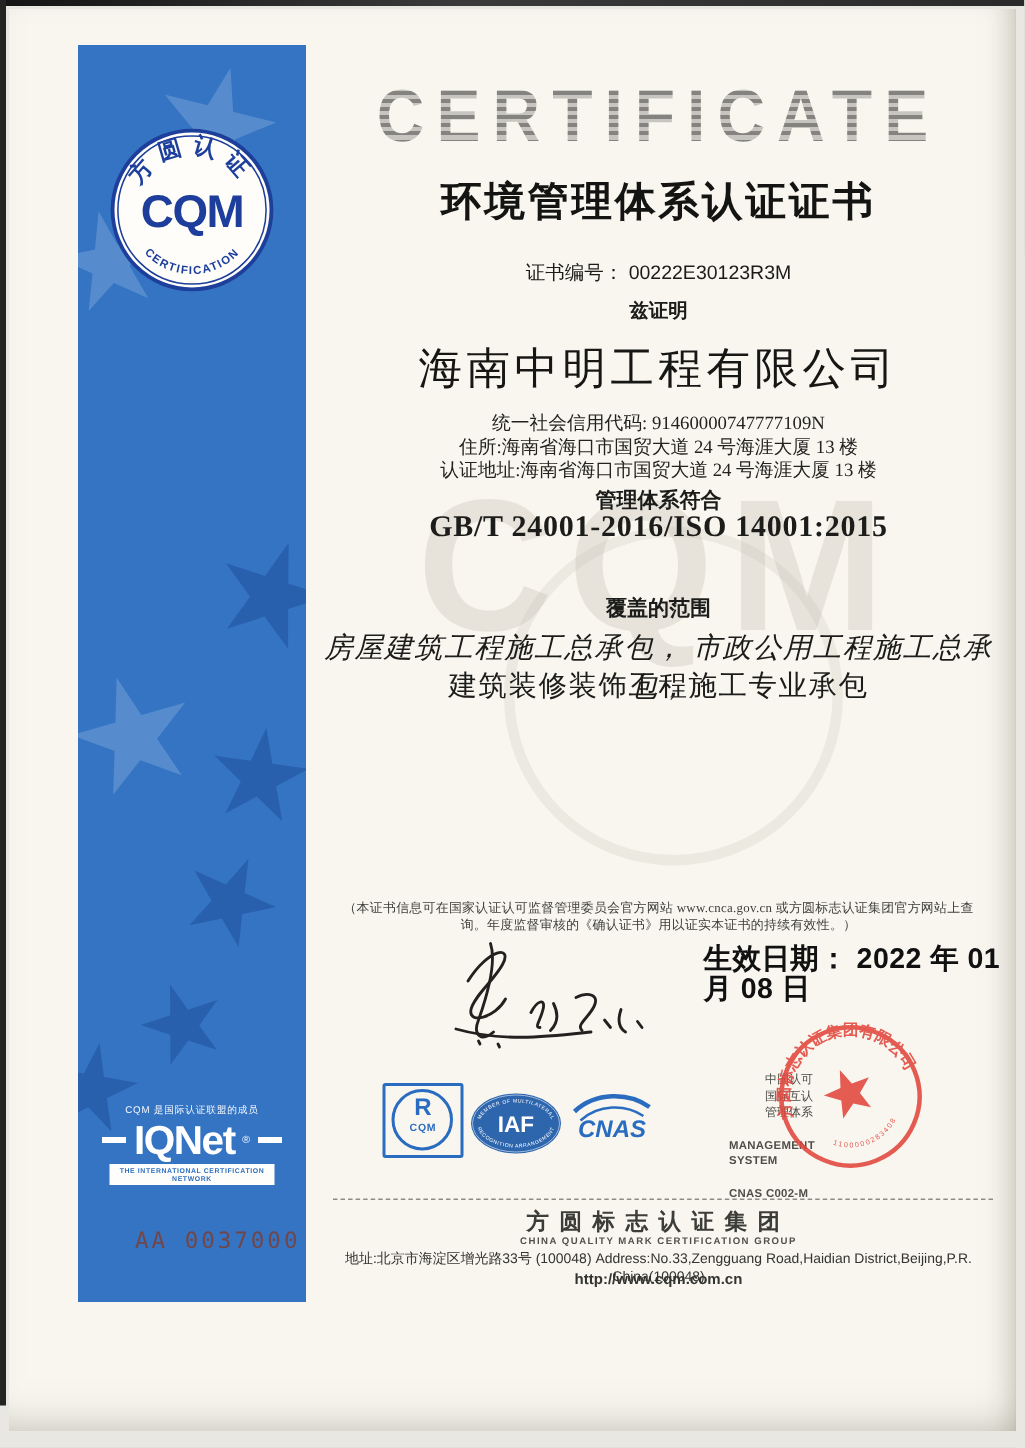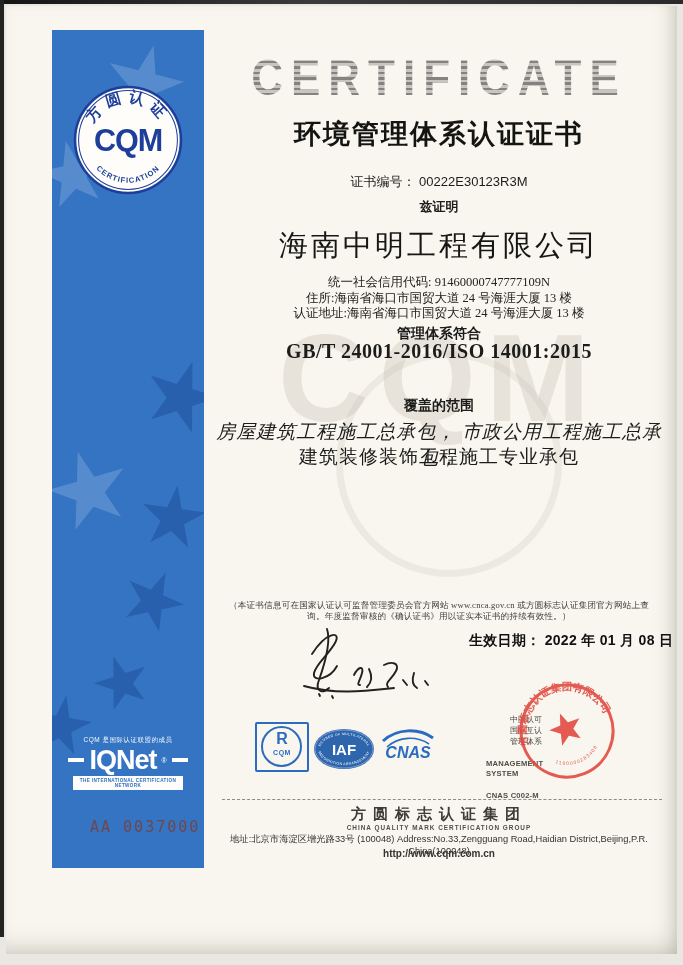--- a/index.html
+++ b/index.html
@@ -45,21 +45,21 @@
   .scopelbl{top:391px;font-size:14px;font-weight:bold;}
   .scope1{top:413px;font-size:19px;letter-spacing:1px;font-style:italic;}
   .scope2{top:438px;font-size:19px;letter-spacing:1px;}
   .note{font-size:8.6px;color:#3f3f3b;letter-spacing:.2px;}
   .note1{top:594px;} .note2{top:605px;}
   .ghost-text{top:300px;font-size:125px;font-weight:bold;letter-spacing:10px;
               color:rgba(186,180,168,.28);z-index:0;}
   .ghost-ring{position:absolute;left:330px;top:345px;width:212px;height:212px;border-radius:50%;
               border:7px solid rgba(190,184,172,.20);z-index:0;}
   .dates{position:absolute;left:463px;top:624px;text-align:left;z-index:1;}
-  .dates div{font-size:14px;font-weight:600;letter-spacing:.3px;color:#111;line-height:20px;}
+  .dates div{font-size:19px;font-weight:600;letter-spacing:.3px;color:#111;line-height:20px;}
   .signature{position:absolute;left:268px;top:616px;z-index:1;}
   
   .rcqm{position:absolute;left:249px;top:716px;width:50px;height:46px;border:2.5px solid var(--mark-blue,#2a6cc0);
         border-radius:2px;z-index:1;}
   .rcqm-circle{position:absolute;left:4px;top:2px;width:37px;height:37px;border:2px solid var(--mark-blue,#2a6cc0);border-radius:50%;}
   .rcqm-r{position:absolute;left:0;top:6px;width:50px;text-align:center;font-size:16px;font-weight:bold;color:var(--mark-blue,#2a6cc0);}
   .rcqm-cqm{position:absolute;left:0;top:25px;width:50px;text-align:center;font-size:7px;font-weight:bold;
             letter-spacing:.5px;color:var(--mark-blue,#2a6cc0);}
   .iaf{position:absolute;left:306px;top:721px;z-index:1;}
   .cnas{position:absolute;left:372px;top:719px;z-index:1;}

